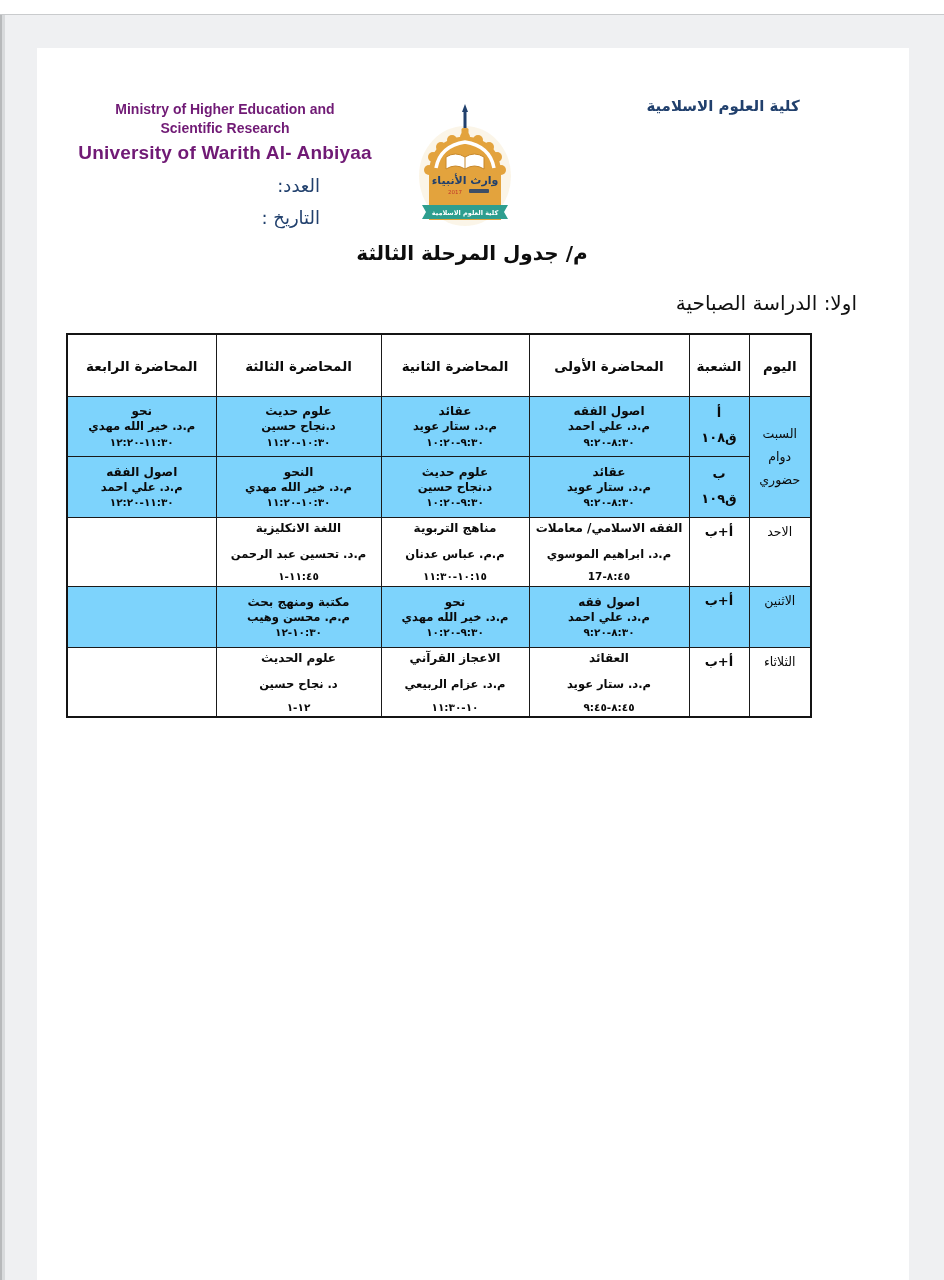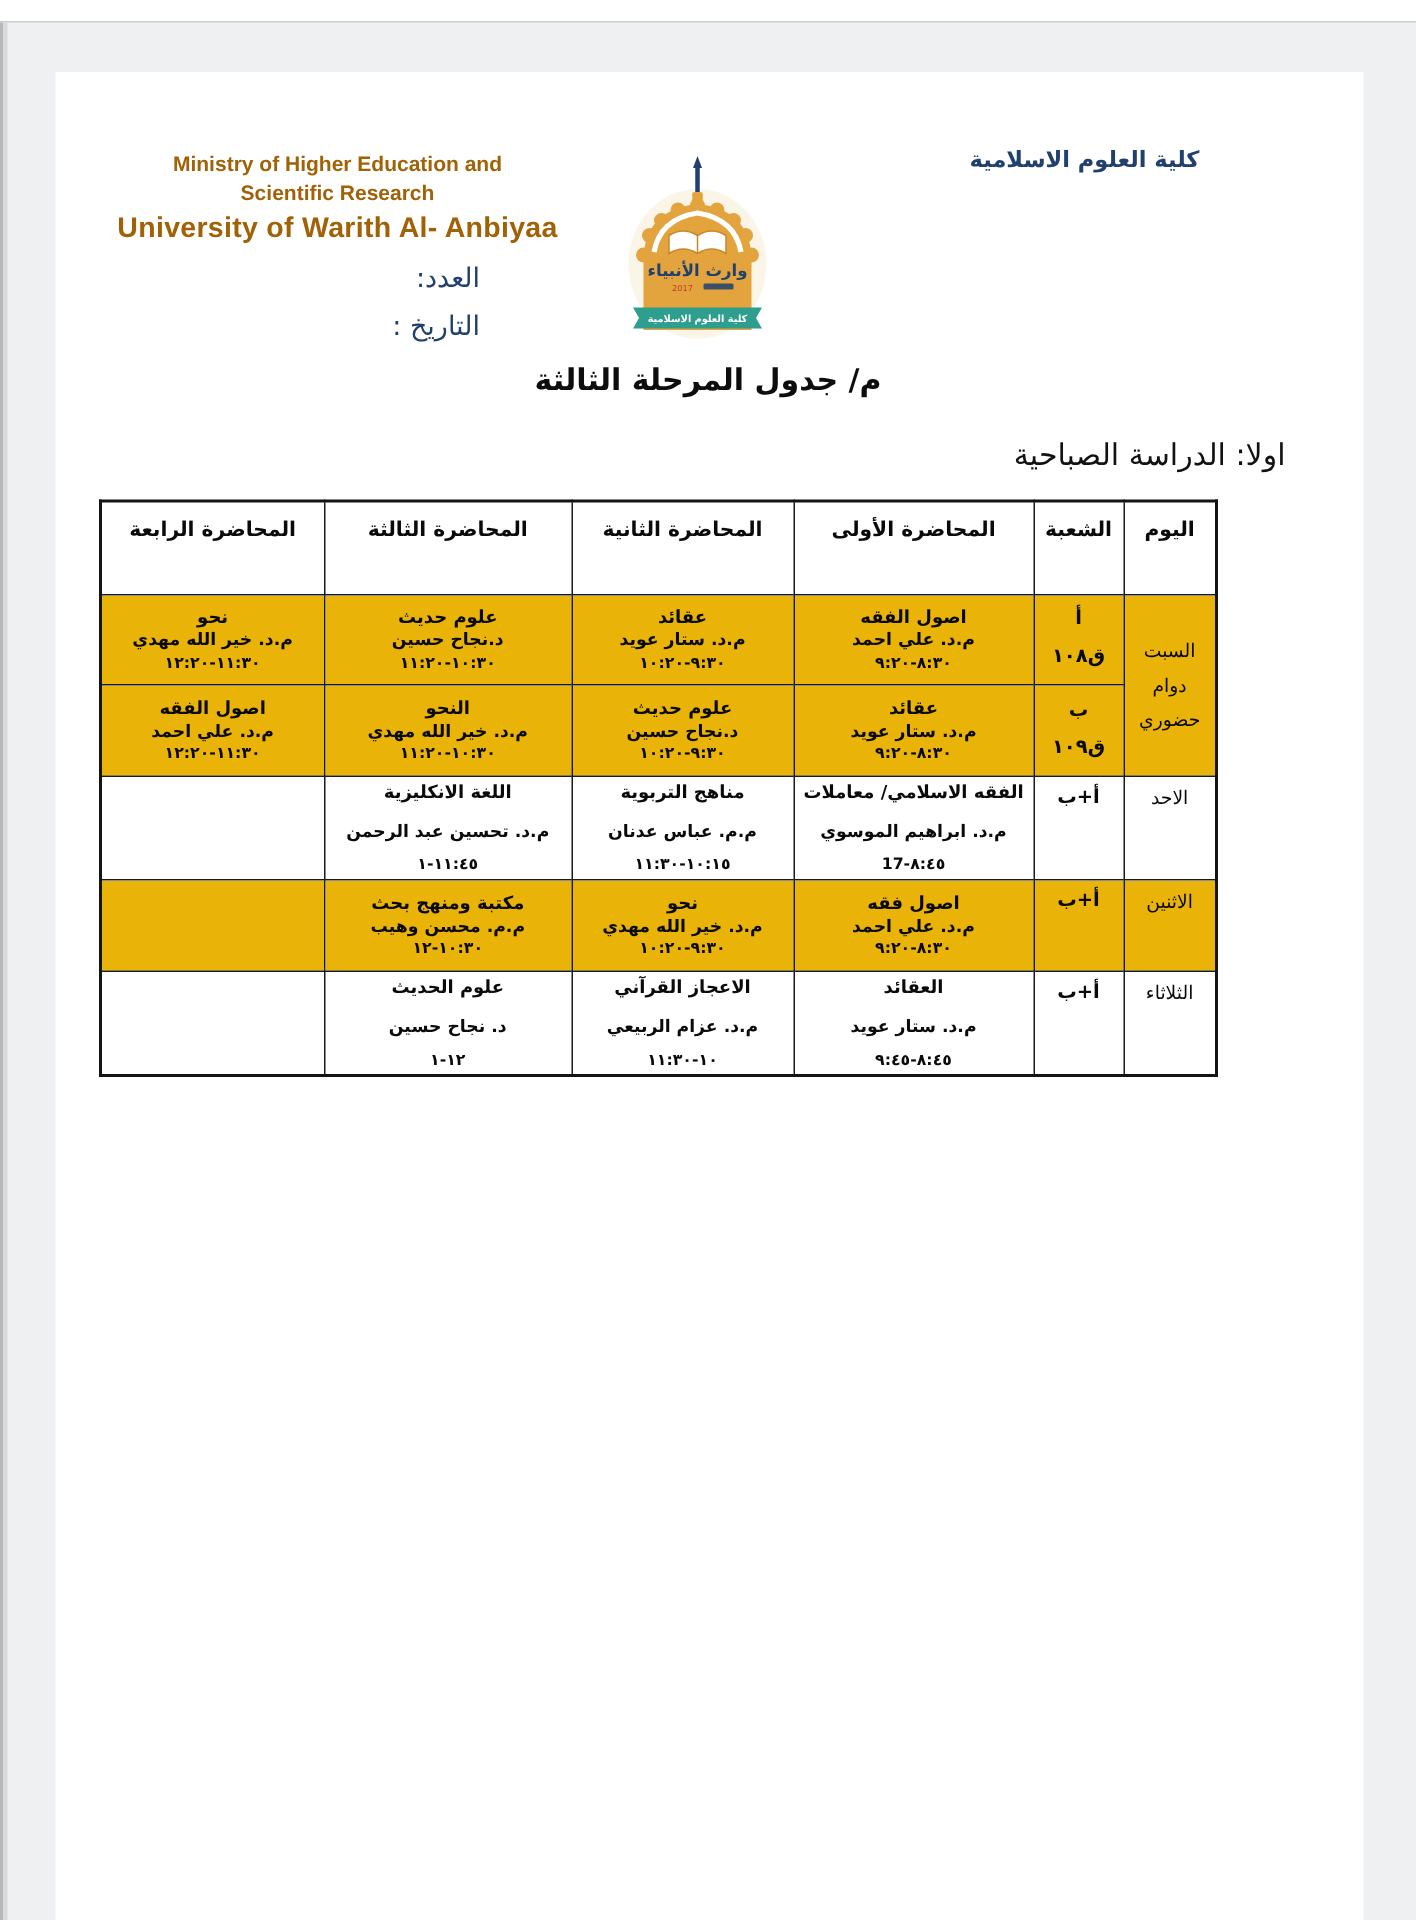--- a/index.html
+++ b/index.html
@@ -15,21 +15,21 @@
   .top-line  { position:absolute; left:0; top:14px; width:944px; height:1px; background:#c9cbcd; }
   .left-edge { position:absolute; left:0; top:15px; width:5px; height:1265px; background:#d8dadc; border-left:2px solid #b7b9bb; }
   .page {
     position:absolute; left:37px; top:48px; width:872px; height:1232px;
     background:#ffffff;
   }
 
   
   .hdr-en {
     position:absolute; left:60px; top:100px; width:330px;
-    text-align:center; color:#a16207;
+    text-align:center; color:#701a75;
     font-family:"Liberation Sans", sans-serif;
   }
   .hdr-en .min { font-size:14px; line-height:1.35; font-weight:600; }
   .hdr-en .uni { font-size:19px; margin-top:4px; font-weight:600; letter-spacing:.2px; }
   .num-date {
     position:absolute; left:170px; top:170px; width:150px;
     direction:rtl; text-align:right; color:#21406d; font-size:18px; line-height:1.8;
   }
   .hdr-ar {
     position:absolute; left:540px; top:97px; width:366px;
@@ -54,22 +54,22 @@
   }
 
   
   table.sched {
     position:absolute; left:66px; top:333px; width:744px;
     direction:rtl; border-collapse:collapse; table-layout:fixed;
     border:2px solid #141414;
     color:#0a0a0a;
   }
   .sched th, .sched td { border:1px solid #1a1a1a; text-align:center; padding:2px 3px; overflow:hidden; }
-  .sched th { vertical-align:top; padding-top:10px; font-size:13.5px; font-weight:bold; }
-  .g { background:#eab308; }
+  .sched th { vertical-align:top; padding-top:23px; font-size:13.5px; font-weight:bold; }
+  .g { background:#7dd3fc; }
   .day { font-size:12.5px; font-weight:normal; line-height:1.85; }
   .sec { font-size:13px; font-weight:bold; line-height:1.9; }
   .v-top { vertical-align:top; padding-top:9px; }
   .subj { display:block; font-size:12px; font-weight:bold; line-height:1.35; }
   .inst { display:block; font-size:11.5px; font-weight:bold; line-height:1.35; }
   .time { display:block; font-size:10.5px; font-weight:bold; line-height:1.35; }
   .spread .subj { margin-bottom:11px; }
   .spread .inst { margin-bottom:7px; }
 </style>
 </head>

